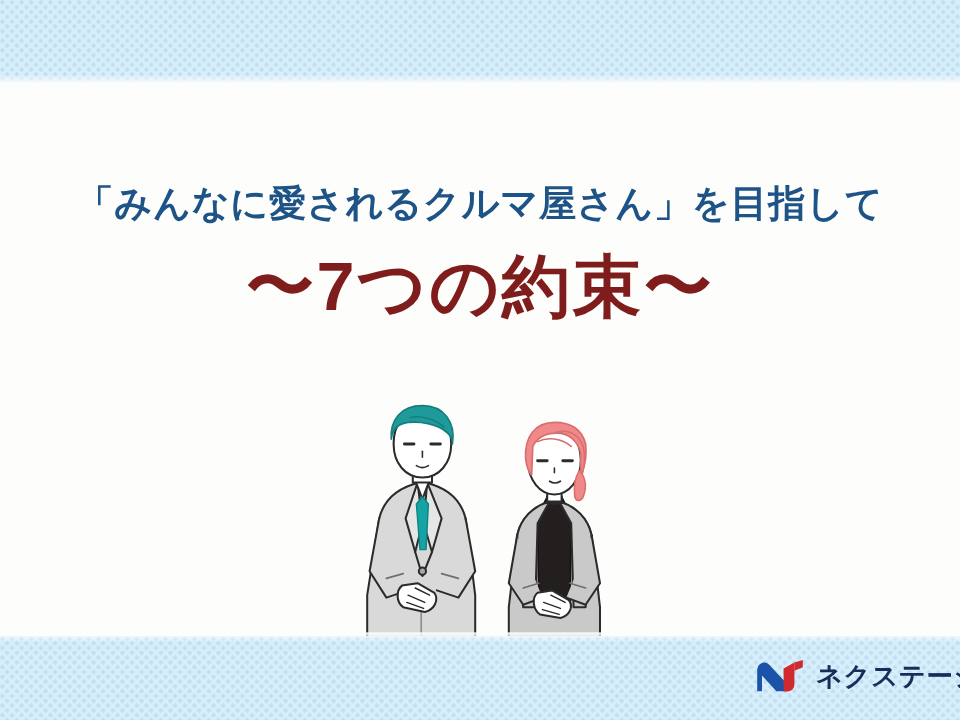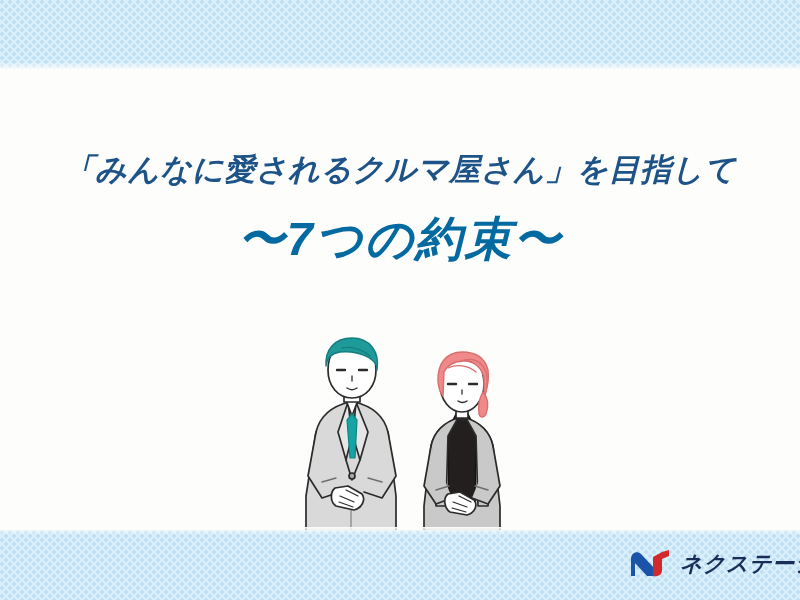--- a/index.html
+++ b/index.html
@@ -13,21 +13,20 @@
     background: #fdfdfb;
     font-family: "Liberation Sans", "DejaVu Sans", sans-serif;
   }
 
   #banner {
     position: relative;
     width: 800px;
     height: 600px;
     background: #fdfdfb;
     overflow: hidden;
-    font-style: italic;
   }
 
   
   .dot-band {
     position: absolute;
     left: 0;
     width: 800px;
     background-color: #d9eefb;
     background-image:
       radial-gradient(circle at 2px 2px, #bfe0f3 1.6px, rgba(191,224,243,0) 1.9px),
@@ -71,24 +70,24 @@
     font-size: 31px;
     line-height: 40px;
     font-weight: 700;
     color: #1d5387;
     letter-spacing: 0.5px;
     white-space: nowrap;
   }
   #headline-line2 {
     display: block;
     margin-top: 16px;
-    font-size: 47px;
+    font-size: 57px;
     line-height: 66px;
     font-weight: 900;
-    color: #0369a1;
+    color: #7f1d1d;
     letter-spacing: 2px;
     white-space: nowrap;
   }
 
   
   #illustration {
     position: absolute;
     left: 288px;
     top: 336px;
     width: 244px;

